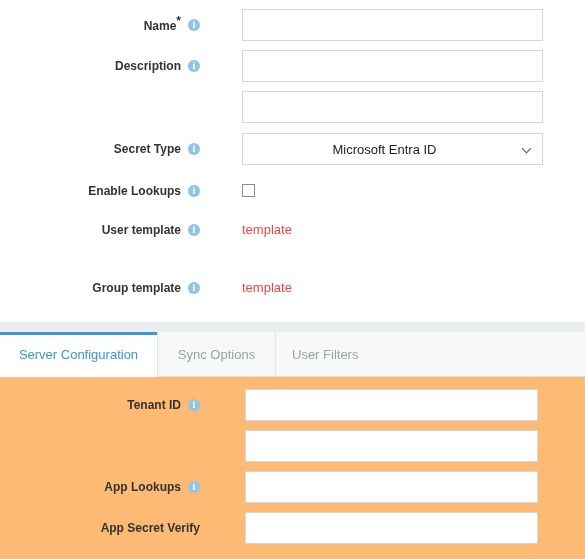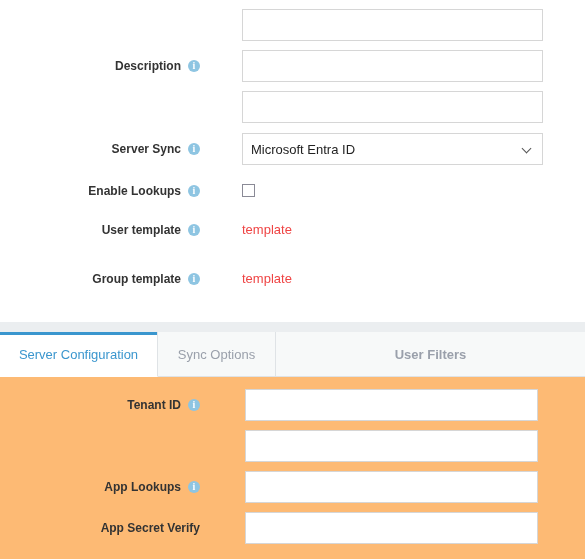--- a/index.html
+++ b/index.html
@@ -200,76 +200,79 @@
     position: absolute;
     left: 0;
     right: 0;
     top: 0;
     height: 3px;
     background: #3a96ce;
   }
   .tab.last {
     border-right: none;
     flex: 1 1 auto;
-    justify-content: center;
-    font-weight: bold;
+    justify-content: flex-start;
   }
 
   .bottom-panel {
     position: absolute;
     left: 0;
     top: 377px;
     width: 585px;
     height: 182px;
     background: #fdba74;
   }
 </style>
 </head>
 <body>
 
 <div class="page">
 
   <div id="top-form">
       <div class="form-row" style="top: 9px;">
+        <div class="label-cell">
+          <span class="field-label">Name<span class="req-star">*</span></span>
+          <span class="info-icon"></span>
+        </div>
         <div class="control-cell" style="left: 242px;"><input type="text" class="text-input" style="width: 301px;"></div>
       </div>
       <div class="form-row" style="top: 50px;">
         <div class="label-cell">
           <span class="field-label">Description</span>
           <span class="info-icon"></span>
         </div>
         <div class="control-cell" style="left: 242px;"><input type="text" class="text-input" style="width: 301px;"></div>
       </div>
       <div class="form-row" style="top: 91px;">
         <div class="control-cell" style="left: 242px;"><input type="text" class="text-input" style="width: 301px;"></div>
       </div>
       <div class="form-row" style="top: 133px;">
         <div class="label-cell">
-          <span class="field-label">Server Sync</span>
+          <span class="field-label">Secret Type</span>
           <span class="info-icon"></span>
         </div>
         <div class="control-cell" style="left: 242px;">
-          <div class="select-wrap" style="width: 301px;"><select class="select-input" style="width: 301px;"><option>Microsoft Entra ID</option></select><span class="select-arrow"></span></div>
+          <div class="select-wrap" style="width: 301px;"><select class="select-input" style="width: 301px; text-align: center;"><option>Microsoft Entra ID</option></select><span class="select-arrow"></span></div>
         </div>
       </div>
       <div class="form-row" style="top: 175px;">
         <div class="label-cell">
           <span class="field-label">Enable Lookups</span>
           <span class="info-icon"></span>
         </div>
         <div class="control-cell" style="left: 242px;"><input type="checkbox" class="checkbox-input" style="margin-top: 9px;"></div>
       </div>
       <div class="form-row" style="top: 214px;">
         <div class="label-cell">
           <span class="field-label">User template</span>
           <span class="info-icon"></span>
         </div>
         <div class="control-cell" style="left: 242px;"><a class="tpl-link">template</a></div>
       </div>
-      <div class="form-row" style="top: 263px;">
+      <div class="form-row" style="top: 272px;">
         <div class="label-cell">
           <span class="field-label">Group template</span>
           <span class="info-icon"></span>
         </div>
         <div class="control-cell" style="left: 242px;"><a class="tpl-link">template</a></div>
       </div>
     </div>
 
   <div class="tab-band"></div>
   <div class="tab-strip" id="tab-strip">

